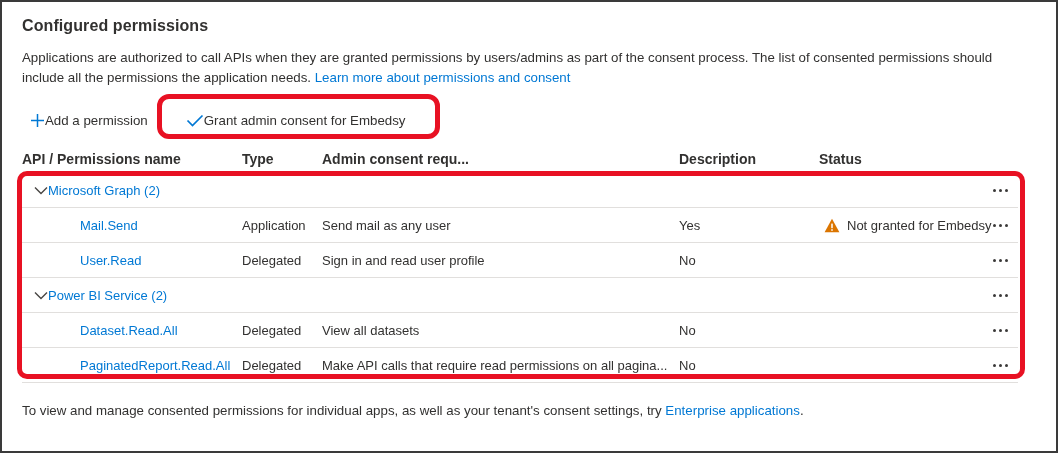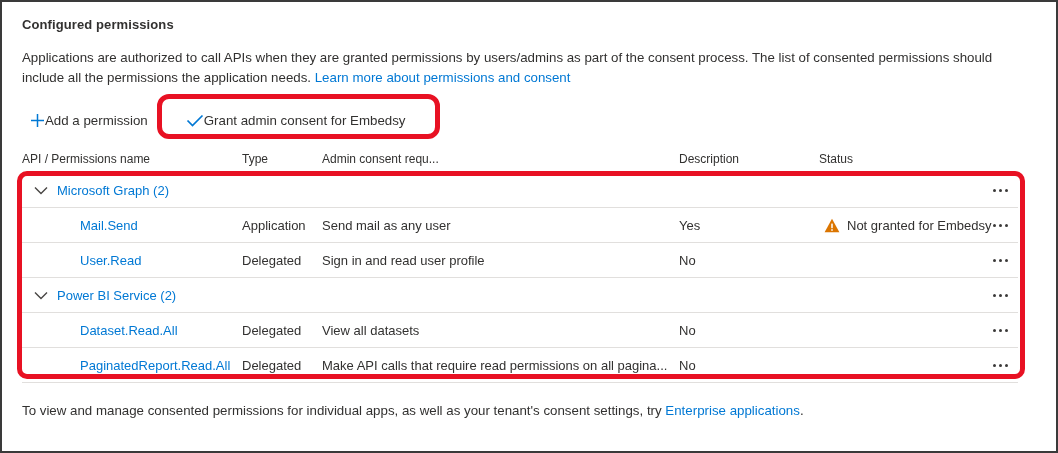--- a/index.html
+++ b/index.html
@@ -9,21 +9,21 @@
     background:#ffffff;
     border:2px solid #3a3a3a;
     position:relative;
     font-family:"Liberation Sans", sans-serif;
     color:var(--text-dark, #323130);
     overflow:hidden;
   }
   a { text-decoration:none; color:var(--link-blue, #0078d4); cursor:pointer; }
   .title {
     position:absolute; left:20px; top:15px;
-    font-size:13px; font-weight:700; letter-spacing:.1px;
+    font-size:16px; font-weight:700; letter-spacing:.1px;
   }
   .intro {
     position:absolute; left:20px; top:46px; width:1006px;
     font-size:13.3px; line-height:20px;
   }
   
   .toolbar { position:absolute; left:20px; top:102px; display:flex; align-items:center; }
   .cmd-btn {
     display:flex; align-items:center; 
     background:none; border:none; padding:0 8px; height:32px;
@@ -31,28 +31,28 @@
   }
   .cmd-btn + .cmd-btn { margin-left:22px;align-items:center; }
   
   .thead, .row {
     display:grid;
     grid-template-columns:220px 80px 357px 140px 163px 36px;
     align-items:center;
   }
   .thead {
     position:absolute; left:20px; top:142px; width:996px; height:29px;
-    font-size:12px; font-weight:400;
+    font-size:14px; font-weight:700;
     border-bottom:1px solid #e1dfdd;
   }
   .tbody { position:absolute; left:20px; top:171px; width:996px; }
   .row { height:34px; border-bottom:1px solid #e1dfdd; font-size:13px; }
   .cell { white-space:nowrap; overflow:hidden; text-overflow:ellipsis; }
   .cell.name a.perm { margin-left:58px; }
-  .row.group .name { grid-column:1 / 6; display:flex; align-items:center; gap:9px; padding-left:12px; }
+  .row.group .name { grid-column:1 / 6; display:flex; align-items:center; padding-left:12px; }
   .cell.status { display:flex; align-items:flex-end; gap:7px; padding-left:5px; overflow:visible; }
   .cell.menu { display:flex; justify-content:center; overflow:visible; }
   .more {
     background:none; border:none; padding:4px 2px; cursor:pointer;
     display:flex; gap:3px; align-items:center;
   }
   .more .dot { width:3px; height:3px; border-radius:50%; background:#3b3a39; }
   .chev { display:inline-flex; cursor:pointer; }
   .warn-wrap { display:inline-flex; }
   

